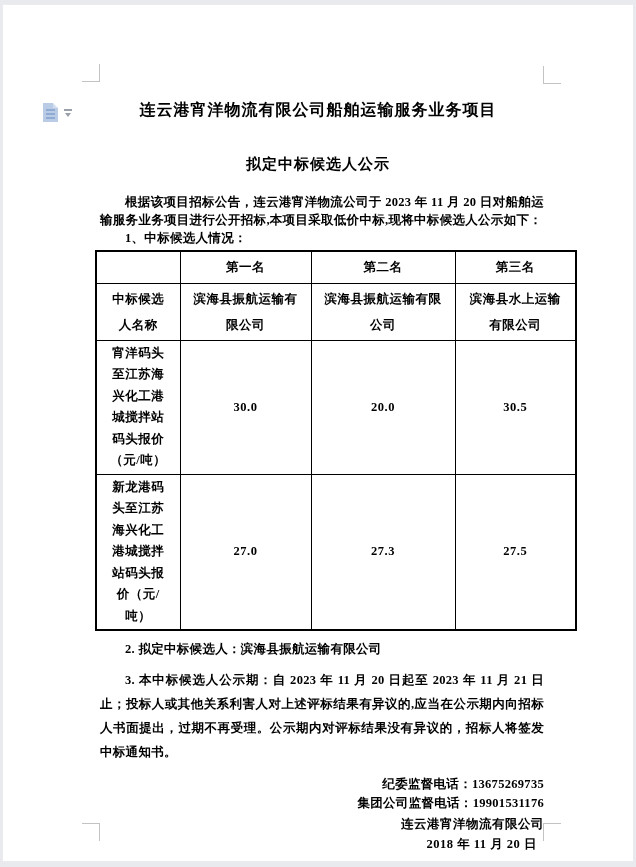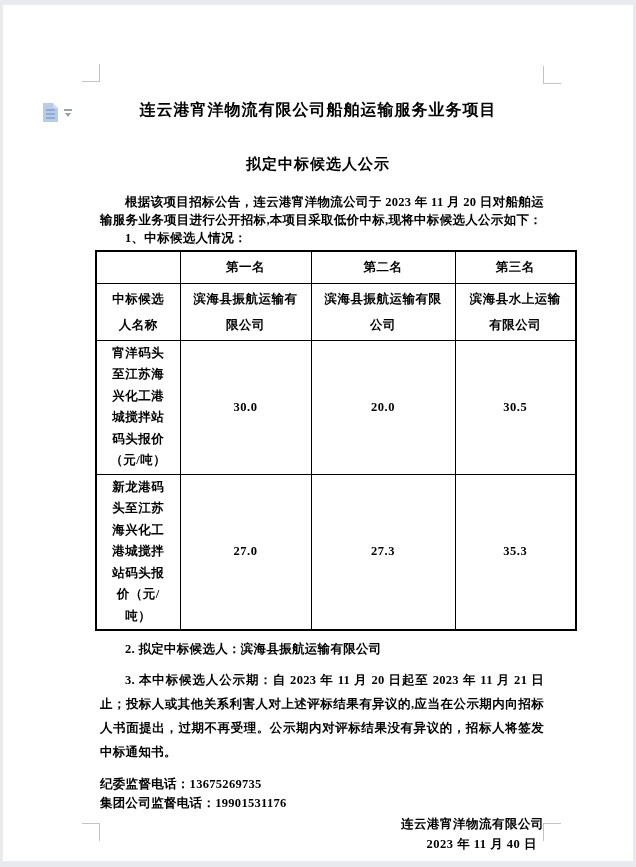--- a/index.html
+++ b/index.html
@@ -71,21 +71,21 @@
   tr.r1 td { height:32px; }
   tr.r2 td { height:54px; line-height:26px; }
   tr.r3 td { height:86px; }
   tr.r4 td { height:110px; }
   td.route {
     text-align:left; font-size:11.5px; line-height:21.5px;
     padding:4px 5px; letter-spacing:1px; vertical-align:middle;
   }
   .after-table { margin-top:9px; }
   .para3 { line-height:24px; margin-top:10px; }
-  .phones { margin-top:11px; line-height:19px; letter-spacing:0.3px; }
+  .phones { margin-top:11px; line-height:19px; letter-spacing:0.3px;text-align:right; }
   .sign-block { margin-top:1px; text-align:right; line-height:20px; letter-spacing:0.5px; }
   .sign-date { padding-right:7px; }
 </style>
 </head>
 <body>
 
 <div class="app">
   <div class="page">
 
     <div class="crop tl"></div>
@@ -132,33 +132,33 @@
         <tr class="r3">
           <td class="route">宵洋码头至江苏海兴化工港城搅拌站码头报价（元/吨）</td>
           <td>30.0</td>
           <td>20.0</td>
           <td>30.5</td>
         </tr>
         <tr class="r4">
           <td class="route">新龙港码头至江苏海兴化工港城搅拌站码头报价（元/吨）</td>
           <td>27.0</td>
           <td>27.3</td>
-          <td>35.3</td>
+          <td>27.5</td>
         </tr>
       </tbody>
         </table>
 
       <p class="numbered after-table">2.  拟定中标候选人：滨海县振航运输有限公司</p>
       <p class="para para3">3. 本中标候选人公示期：自 2023 年 11 月 20 日起至 2023 年 11 月 21 日止；投标人或其他关系利害人对上述评标结果有异议的,应当在公示期内向招标人书面提出，过期不再受理。公示期内对评标结果没有异议的，招标人将签发中标通知书。</p>
 
       <div class="phones">
         <div>纪委监督电话：13675269735</div>
         <div>集团公司监督电话：19901531176</div>
       </div>
 
       <div class="sign-block">
         <div>连云港宵洋物流有限公司</div>
-        <div class="sign-date">2023 年 11 月 40 日</div>
+        <div class="sign-date">2018 年 11 月 20 日</div>
       </div>
     </div>
 
   </div>
 </div>
 
 </body></html>

